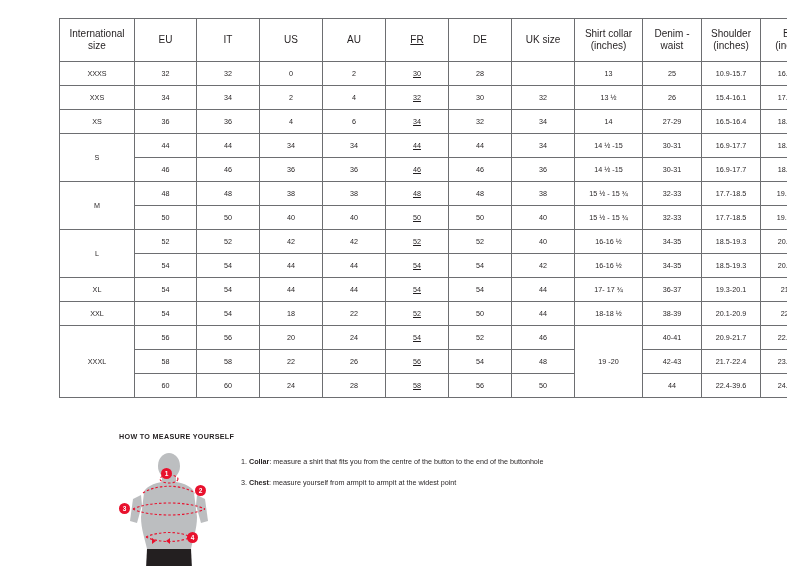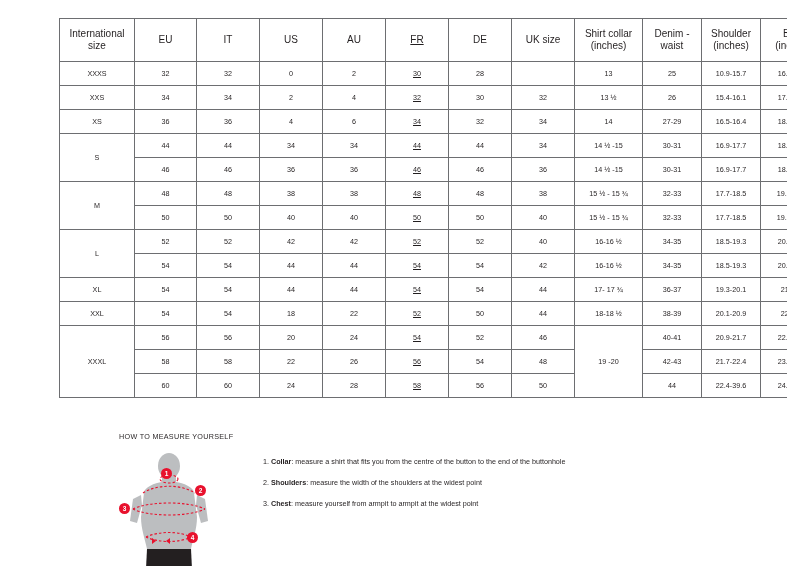--- a/index.html
+++ b/index.html
@@ -53,37 +53,37 @@
   .col-bust { width: 58px; }
 
   .howto {
     position: absolute;
     left: 119px;
     top: 432px;
     width: 640px;
   }
   .howto-title {
     font-size: 7.2px;
-    font-weight: normal;
+    font-weight: bold;
     letter-spacing: 0.3px;
     color: #231f20;
     margin: 0 0 8px 0;
   }
   .howto-body {
     display: flex;
     align-items: flex-start;
   }
   .figure-wrap {
     width: 120px;
     height: 120px;
     position: relative;
     flex: 0 0 120px;
   }
   .steps {
-    margin-left: 24px;
+    margin-left: 2px;
     padding-top: 9px;
   }
   .step {
     font-size: 7.2px;
     color: #231f20;
     margin-bottom: 12.5px;
     line-height: 1.2;
     white-space: nowrap;
   }
   .step b { font-weight: bold; }
@@ -352,17 +352,16 @@
         <path d="M37 92 L33 89 L33 95 Z" fill="#e8112d"></path>
         <path d="M47 92 L51 89 L51 95 Z" fill="#e8112d"></path>
       </svg>
       <div class="badge badge-1">1</div>
       <div class="badge badge-2">2</div>
       <div class="badge badge-3">3</div>
       <div class="badge badge-4">4</div>
     </div>
     <div class="steps" id="howto-steps">
         <div class="step"><span class="num">1. </span><b>Collar</b><span>: measure a shirt that fits you from the centre of the button to the end of the buttonhole</span></div>
-        <div class="step"><span class="num">2. </span><b>Shoulders</b><span>: measure the width of the shoulders at the widest point</span></div>
         <div class="step"><span class="num">3. </span><b>Chest</b><span>: measure yourself from armpit to armpit at the widest point</span></div>
       </div>
   </div>
 </div>
 
 </body></html>

